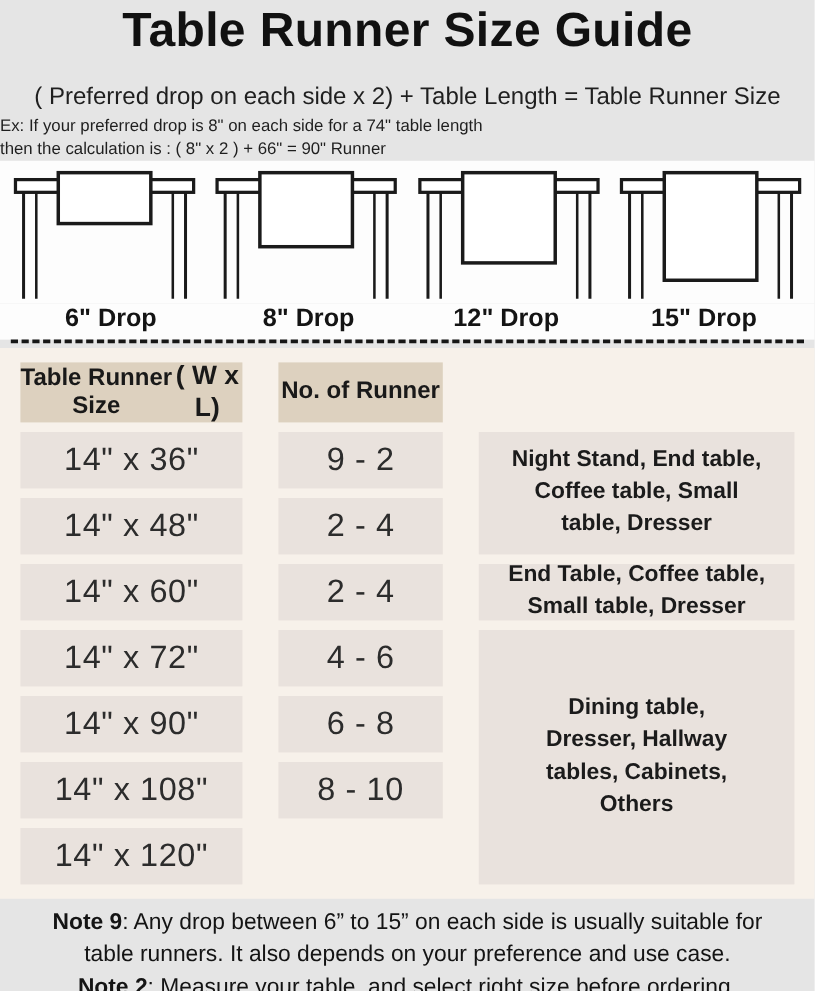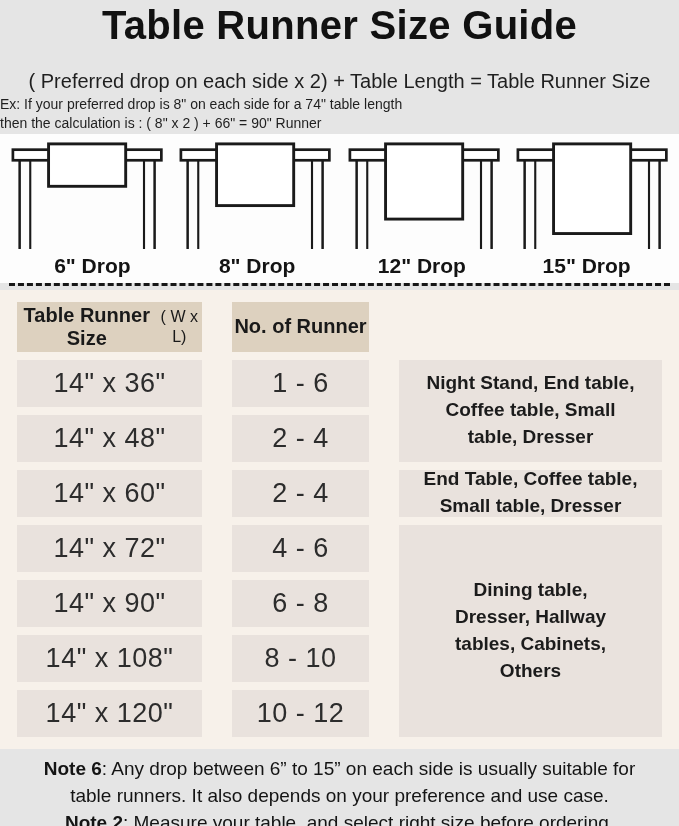--- a/index.html
+++ b/index.html
@@ -79,21 +79,21 @@
   }
   .cell {
     display: flex;
     flex-direction: row;
     align-items: center;
     justify-content: center;
     text-align: center;
   }
   .hdr { background: #ddd1bf; color: #191919; }
   .hdr .hdr-main { font-size: 20px; font-weight: bold; line-height: 1.15; }
-  .hdr .hdr-sub  { font-size: 16px; font-weight: normal; line-height: 1.2; }
+  .hdr .hdr-sub  { font-size: 22px; font-weight: bold; line-height: 1.2; }
   .data { background: #e9e2dd; }
   .size-val, .seats-val {
     font-size: 27px;
     color: #2c2c2c;
     letter-spacing: 0.5px;
   }
   .types-val {
     font-size: 19px;
     font-weight: bold;
     color: #1b1b1b;
@@ -203,57 +203,54 @@
         <span class="size-val">14" x 90"</span>
       </div>
     <div class="cell data col1" style="grid-row:7">
         <span class="size-val">14" x 108"</span>
       </div>
     <div class="cell data col1" style="grid-row:8">
         <span class="size-val">14" x 120"</span>
       </div>
 
     <div class="cell data col2" style="grid-row:2">
-        <span class="seats-val">1 - 6</span>
+        <span class="seats-val">9 - 2</span>
       </div>
     <div class="cell data col2" style="grid-row:3">
         <span class="seats-val">2 - 4</span>
       </div>
     <div class="cell data col2" style="grid-row:4">
         <span class="seats-val">2 - 4</span>
       </div>
     <div class="cell data col2" style="grid-row:5">
         <span class="seats-val">4 - 6</span>
       </div>
     <div class="cell data col2" style="grid-row:6">
         <span class="seats-val">6 - 8</span>
       </div>
     <div class="cell data col2" style="grid-row:7">
         <span class="seats-val">8 - 10</span>
-      </div>
-    <div class="cell data col2" style="grid-row:8">
-        <span class="seats-val">10 - 12</span>
       </div>
 
     <div class="cell data col3" style="grid-row:4">
       <span class="types-val">End Table, Coffee table,
 Small table, Dresser</span>
     </div>
     <div class="cell data col3" style="grid-row:2 / span 2">
       <span class="types-val">Night Stand, End table,
 Coffee table, Small
 table, Dresser</span>
     </div>
     <div class="cell data col3" style="grid-row:5 / span 4">
       <span class="types-val">Dining table,
 Dresser, Hallway
 tables, Cabinets,
 Others</span>
     </div>
   </div>
 
   <div class="notes">
-    <p><b>Note 6</b><span class="note-text">: Any drop between 6” to 15” on each side is usually suitable for
+    <p><b>Note 9</b><span class="note-text">: Any drop between 6” to 15” on each side is usually suitable for
 table runners. It also depends on your preference and use case.</span></p>
     <p><b>Note 2</b><span class="note-text">: Measure your table, and select right size before ordering.</span></p>
   </div>
 
 </div>
 
 </body></html>

